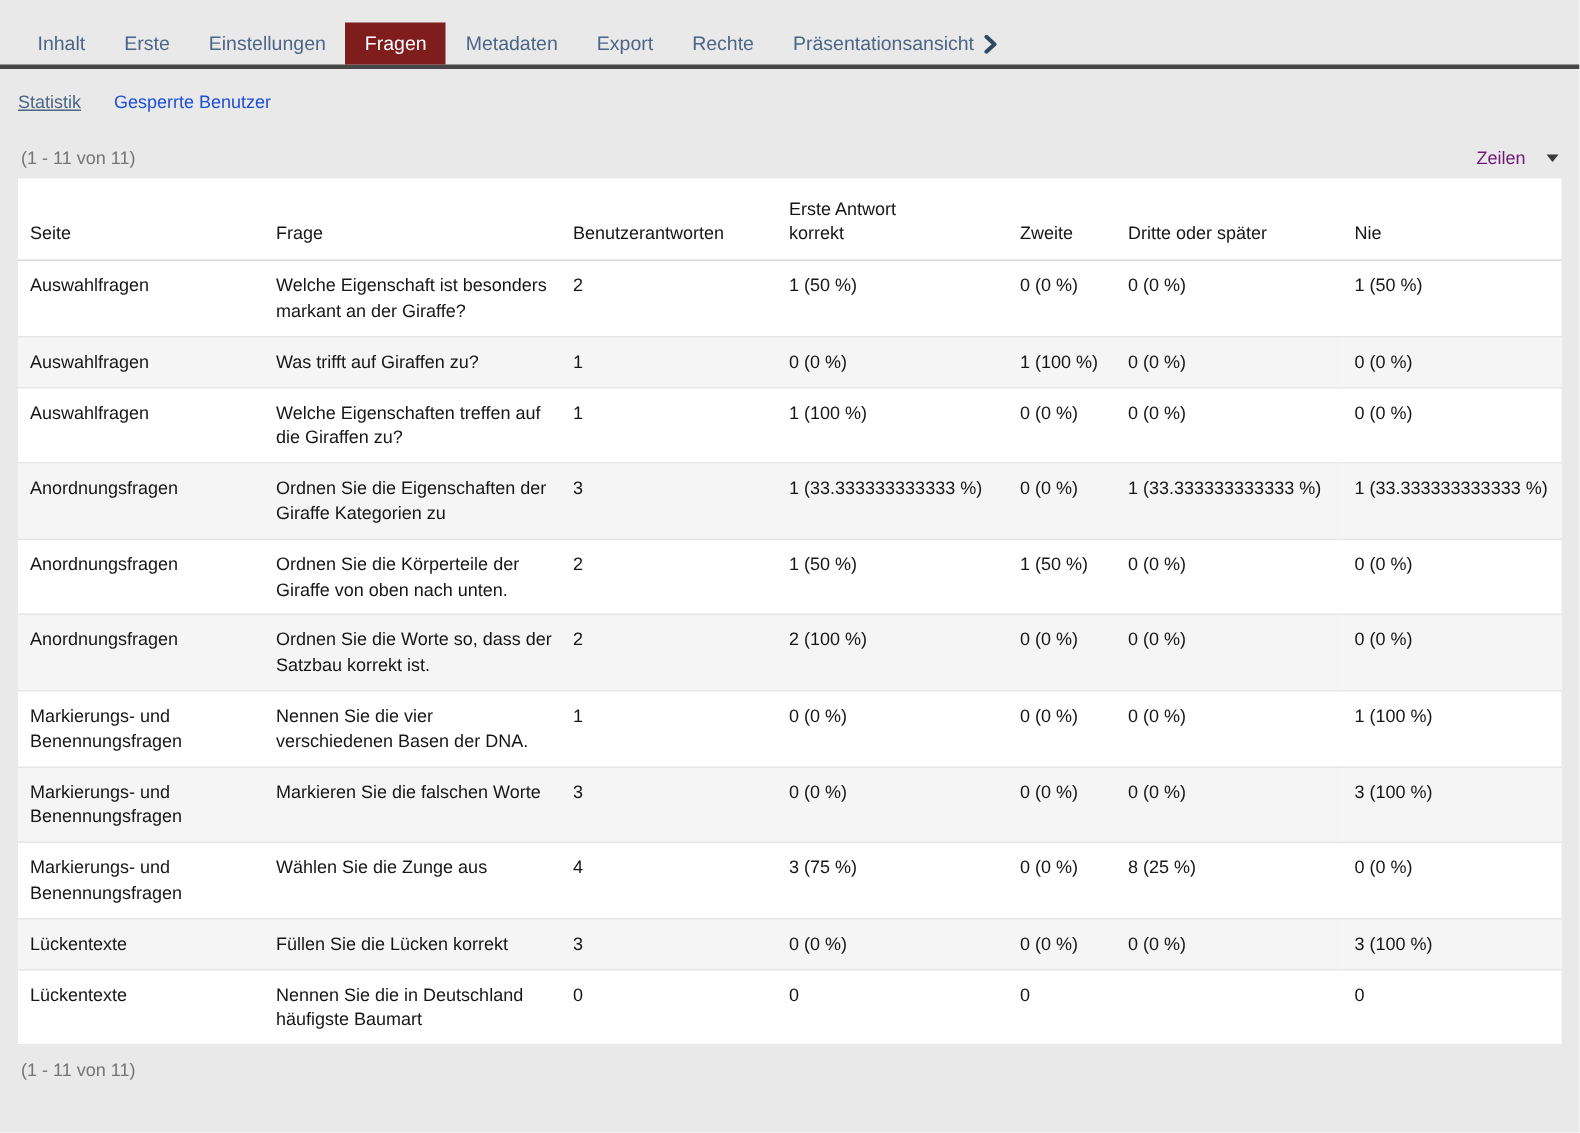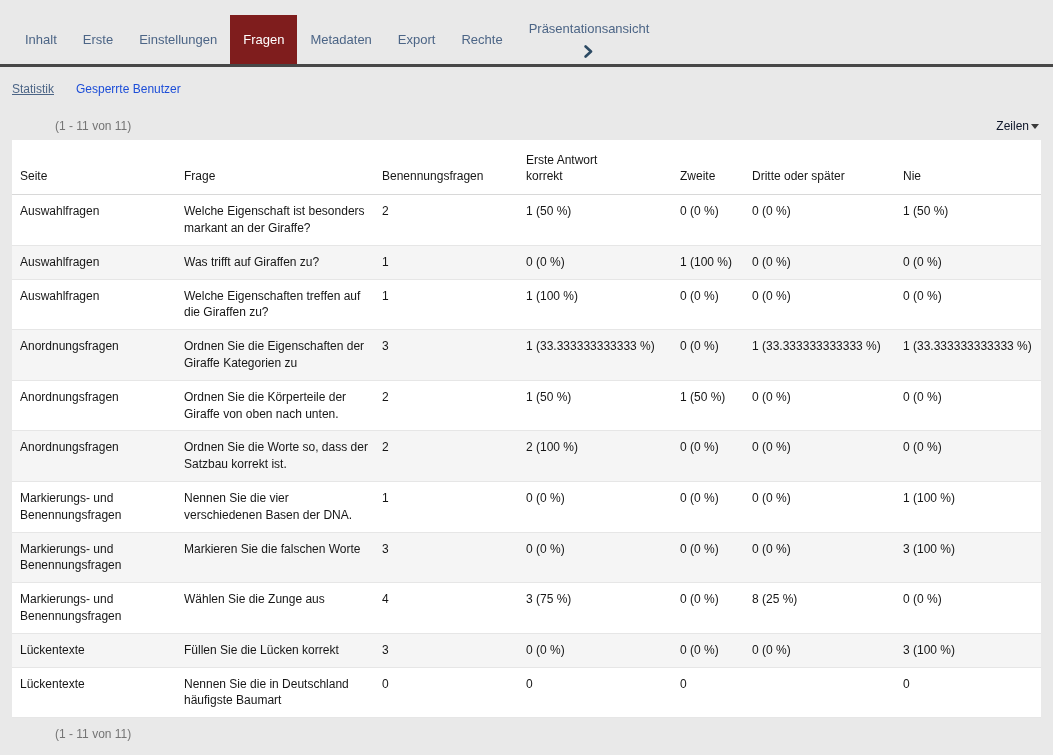--- a/index.html
+++ b/index.html
@@ -10,33 +10,33 @@
     font-family: "Liberation Sans", "DejaVu Sans", sans-serif;
     color: #161616;
     font-size: 12px;
   }
   a { text-decoration: none; cursor: pointer; }
 
   
   .tabs { display: flex; align-items: stretch; margin-top: 15px; padding: 0 12px; border-bottom: 3px solid #474747; }
   .tab { display: inline-flex; align-items: center; padding: 6px 13px; font-size: 13px; line-height: 1.2; color: #4c6586; white-space: nowrap; }
   .tab.active { background: #7f1d1d; color: #ffffff; }
-  .tab.presentation { gap: 7px; flex-direction: column; }
+  .tab.presentation { gap: 7px; }
   .chev { display: inline-block; margin-top: 1px; }
 
   
   .subtabs { display: flex; gap: 22px; padding: 0 12px; margin-top: 15px; }
   .subtab { font-size: 12px; color: #1d4ed8; }
   .subtab.active { color: #4c6586; text-decoration: underline; }
 
   
-  .table-meta { display: flex; justify-content: space-between; align-items: center; padding: 0 14px; color: #757575; font-size: 12px; margin-left: 41px; }
+  .table-meta { display: flex; justify-content: space-between; align-items: center; padding: 0 14px; color: #757575; font-size: 12px; }
   .table-meta.top { margin-top: 23px; margin-bottom: 7px; }
   .table-meta.bottom { margin-top: 9px; }
-  .rows-select { display: inline-flex; align-items: center; gap: 2px; color: #0f172a; }
+  .rows-select { display: inline-flex; align-items: center; gap: 14px; color: #701a75; }
   .caret { width: 0; height: 0; border-left: 4px solid transparent; border-right: 4px solid transparent; border-top: 5px solid #3a3a3a; display: inline-block; margin-top: 2px; }
 
   
   .table-wrap { margin: 0 12px; background: #ffffff; }
   table { width: 100%; border-collapse: collapse; table-layout: fixed; font-size: 12px; line-height: 1.4; }
   th { text-align: left; vertical-align: bottom; font-weight: normal; color: #161616; padding: 12px 5px 9px 8px; border-bottom: 1px solid #d8d8d8; }
   td { vertical-align: top; padding: 8px 5px 8px 8px; }
   tbody tr { border-bottom: 1px solid #e6e6e6; }
   tbody tr:nth-child(even) { background: #f5f5f5; }
   td.num { white-space: nowrap; }
@@ -91,21 +91,21 @@
           <col class="c3">
           <col class="c4">
           <col class="c5">
           <col class="c6">
           <col class="c7">
       </colgroup>
       <thead>
         <tr>
           <th><span>Seite</span></th>
           <th><span>Frage</span></th>
-          <th><span>Benennungsfragen</span></th>
+          <th><span>Benutzerantworten</span></th>
           <th><span class="narrow">Erste Antwort korrekt</span></th>
           <th><span>Zweite</span></th>
           <th><span>Dritte oder später</span></th>
           <th><span>Nie</span></th>
         </tr>
       </thead>
       <tbody>
           <tr>
             <td>Auswahlfragen</td>
             <td>Welche Eigenschaft ist besonders markant an der Giraffe?</td>

